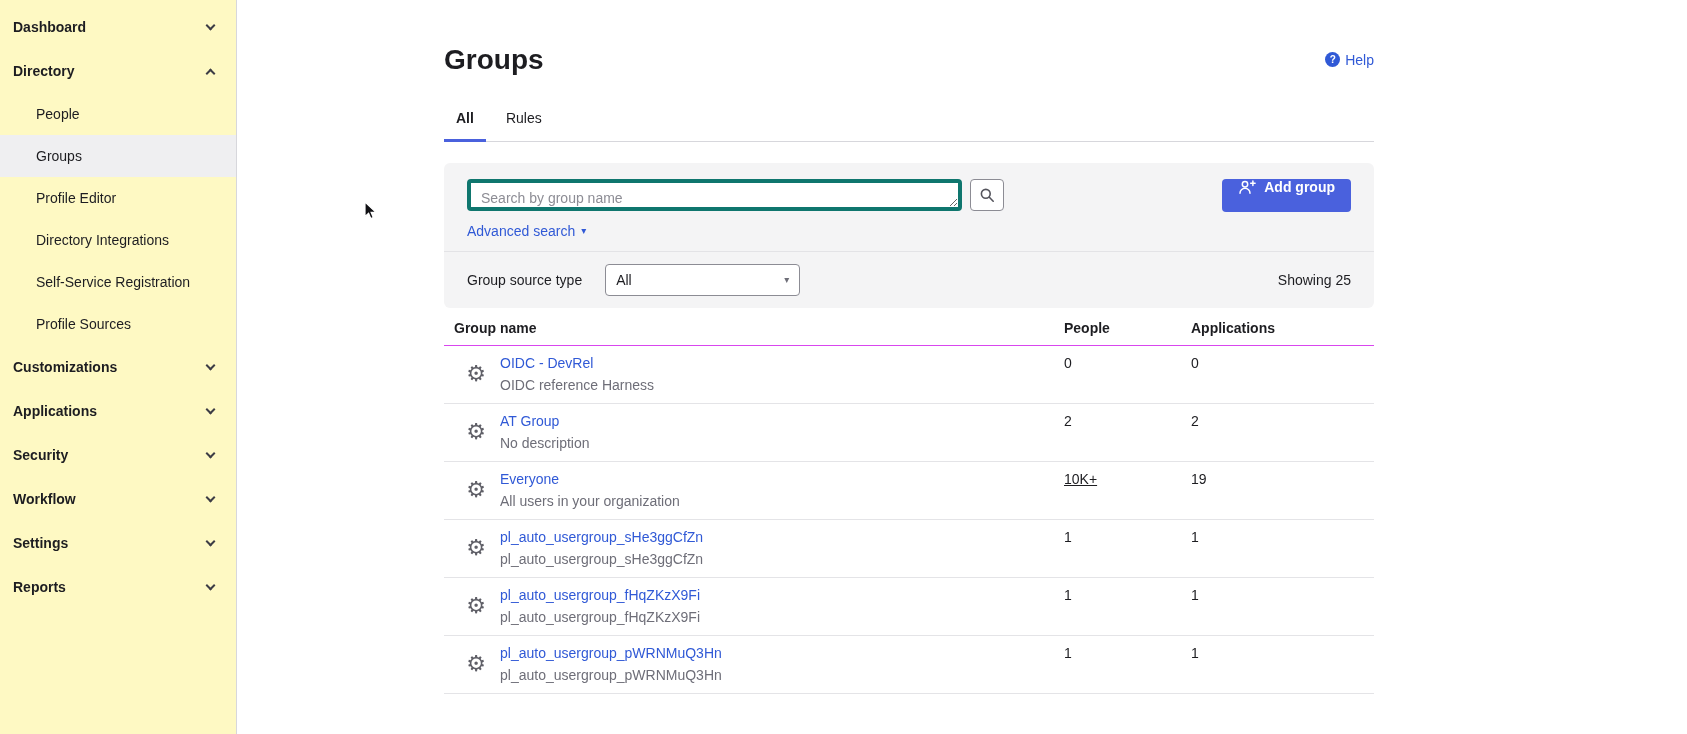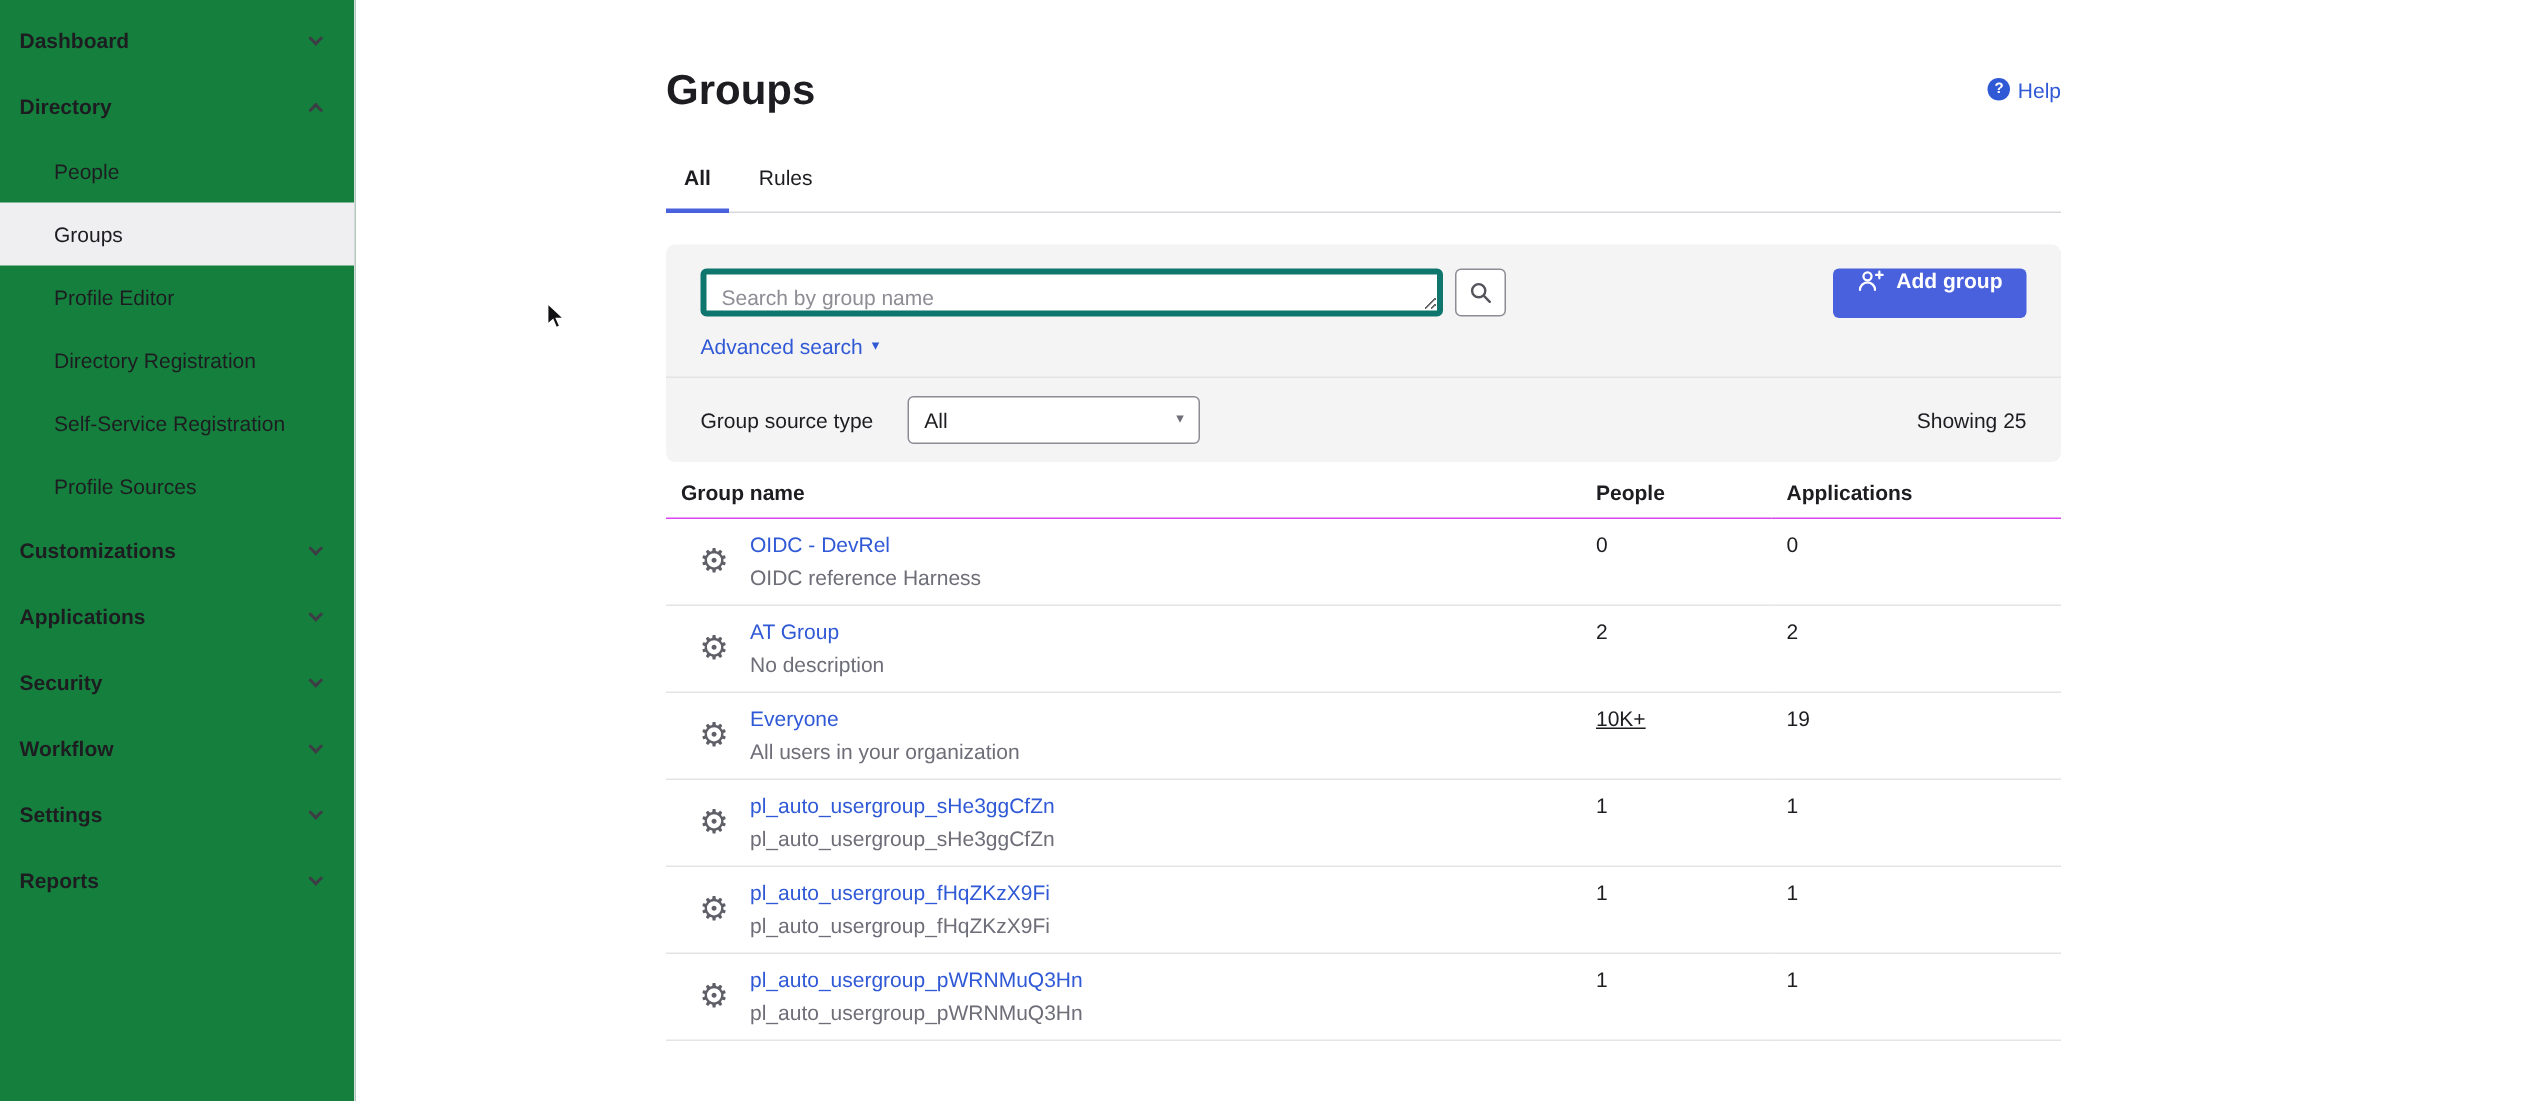--- a/index.html
+++ b/index.html
@@ -9,21 +9,21 @@
   *{box-sizing:border-box;}
   html,body{margin:0;padding:0;}
   body{
     width:1687px;height:734px;overflow:hidden;position:relative;
     font-family:"Liberation Sans","DejaVu Sans",sans-serif;
     color:var(--text);background:#fff;font-size:14px;
   }
   .app{display:flex;height:100%;}
 
   
-  .sidebar{width:237px;min-width:237px;border-right:1px solid var(--border);padding-top:5px;background:#15803d;}
+  .sidebar{width:237px;min-width:237px;border-right:1px solid var(--border);padding-top:5px;background:#fef9c3;}
   .nav-item{cursor:pointer;}
   .nav-item.top{height:44px;display:flex;align-items:center;justify-content:space-between;padding:0 22px 0 13px;font-weight:700;font-size:14px;}
   .nav-item.sub{height:42px;display:flex;align-items:center;padding-left:36px;font-size:14px;}
   .nav-item.sub.selected{background:var(--selected-bg);}
   .chev{display:inline-block;width:7px;height:7px;border-right:2px solid #3d3d45;border-bottom:2px solid #3d3d45;transform:rotate(45deg);margin-top:-4px;}
   .chev.up{transform:rotate(-135deg);margin-top:4px;}
 
   
   .main{flex:1;position:relative;}
   .content{margin-left:207px;width:930px;}
@@ -85,21 +85,21 @@
       <div class="nav-item sub">
         <span>People</span>
       </div>
       <div class="nav-item sub selected">
         <span>Groups</span>
       </div>
       <div class="nav-item sub">
         <span>Profile Editor</span>
       </div>
       <div class="nav-item sub">
-        <span>Directory Registration</span>
+        <span>Directory Integrations</span>
       </div>
       <div class="nav-item sub">
         <span>Self-Service Registration</span>
       </div>
       <div class="nav-item sub">
         <span>Profile Sources</span>
       </div>
     </div>
     <div class="nav-item top">
       <span>Customizations</span>

